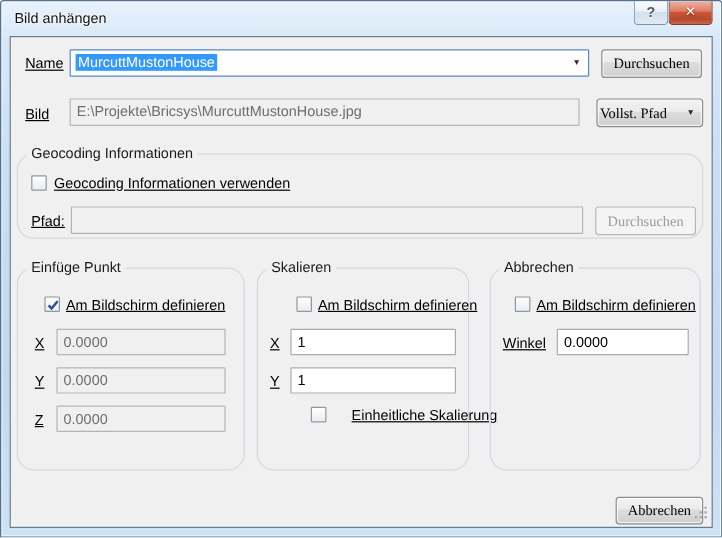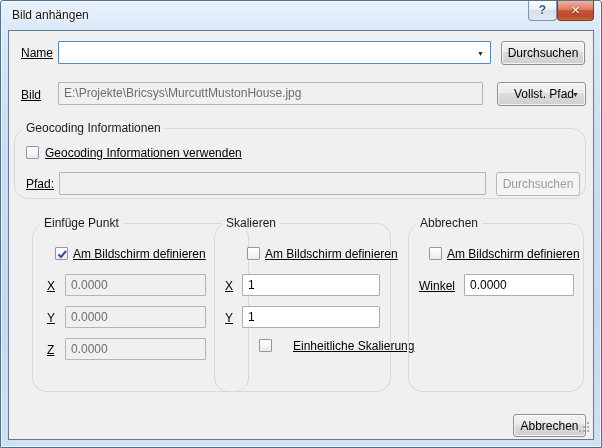--- a/index.html
+++ b/index.html
@@ -49,25 +49,25 @@
   }
   .combo .sel { background:#3399ff; color:#fff; padding:0 2px; }
   .arrow {
     position:absolute; right:6px; top:50%; transform:translateY(-50%);
     font-size:7px; color:#2b2b2b; line-height:7px;
   }
 
   .btn {
     position:absolute; border:1px solid #8e8e8e; border-radius:3px;
     background:linear-gradient(180deg,#f2f2f2 0%,#ebebeb 45%,#dddddd 46%,#cfcfcf 100%);
-    font-family:Liberation Sans, sans-serif; font-size:12px; color:#000; text-align:center; cursor:default;
+    font-family:Liberation Serif, serif; font-size:12px; color:#000; text-align:center; cursor:default;
     box-shadow:inset 0 0 0 1px rgba(255,255,255,.75);
   }
   .btn.disabled { color:#9c9c9c; border-color:#b8b8b8; background:#f4f4f4; box-shadow:none; }
-  .btn.dd { text-align:left; padding-left:16px; }
+  .btn.dd { text-align:left; padding-left:2px; }
 
   .group { position:absolute; border:1px solid #d3d9de; border-radius:14px; }
   .legend { position:absolute; top:-8px; left:7px; background:#f0f0f0; padding:0 4px; line-height:14px; color:#1a1a1a; white-space:nowrap; }
 
   .checkbox {
     position:absolute; width:13px; height:13px;
     background:linear-gradient(180deg,#fefefe,#e9edf1);
     border:1px solid #8e99a3; border-radius:1px;
   }
   .checkbox svg { visibility:hidden; position:absolute; left:0px; top:0px; }
@@ -85,20 +85,21 @@
     <div class="caption-btns">
       <div class="cap-btn cap-help">?</div>
       <div class="cap-btn cap-close">✕</div>
     </div>
   </div>
 
   <div class="client">
 
     <span class="lbl" style="left:12px;top:15px">Name</span>
     <div class="combo" style="left:49px;top:10px;width:433px;height:23px">
+      <span class="sel">MurcuttMustonHouse</span>
       <span class="arrow">▼</span>
     </div>
     <button class="btn" style="left:492px;top:10px;width:84px;height:24px">Durchsuchen</button>
 
     <span class="lbl" style="left:12px;top:57px">Bild</span>
     <div class="field disabled" style="left:49px;top:51px;width:425px;height:23px">E:\Projekte\Bricsys\MurcuttMustonHouse.jpg</div>
     <div class="btn dd" style="left:488px;top:51px;width:89px;height:24px;line-height:22px">
       <span>Vollst. Pfad</span>
       <span class="arrow">▼</span>
     </div>
@@ -107,21 +108,21 @@
       <span class="legend">Geocoding Informationen</span>
       <span class="checkbox" style="left:11px;top:17px">
         
       </span>
       <span class="lbl" style="left:30px;top:17px">Geocoding Informationen verwenden</span>
       <span class="lbl" style="left:11px;top:48px">Pfad:</span>
       <div class="field disabled" style="left:44px;top:43px;width:427px;height:23px"></div>
       <button class="btn disabled" style="left:481px;top:43px;width:84px;height:24px">Durchsuchen</button>
     </div>
 
-    <div class="group" style="left:23px;top:192px;width:217px;height:169px">
+    <div class="group" style="left:5px;top:192px;width:190px;height:169px">
       <span class="legend">Einfüge Punkt</span>
       <span class="checkbox checked" style="left:22px;top:23px">
         <svg width="13" height="13" viewBox="0 0 13 13">
             <path d="M2.5 6.5 L5 9 L10 3" fill="none" stroke="#2b4c9b" stroke-width="2"></path>
           </svg>
       </span>
       <span class="lbl" style="left:40px;top:23px">Am Bildschirm definieren</span>
       <span class="lbl" style="left:14px;top:55px">X</span>
       <div class="field disabled" style="left:32px;top:50px;width:141px;height:22px;line-height:20px">0.0000</div>
       <span class="lbl" style="left:14px;top:87px">Y</span>

